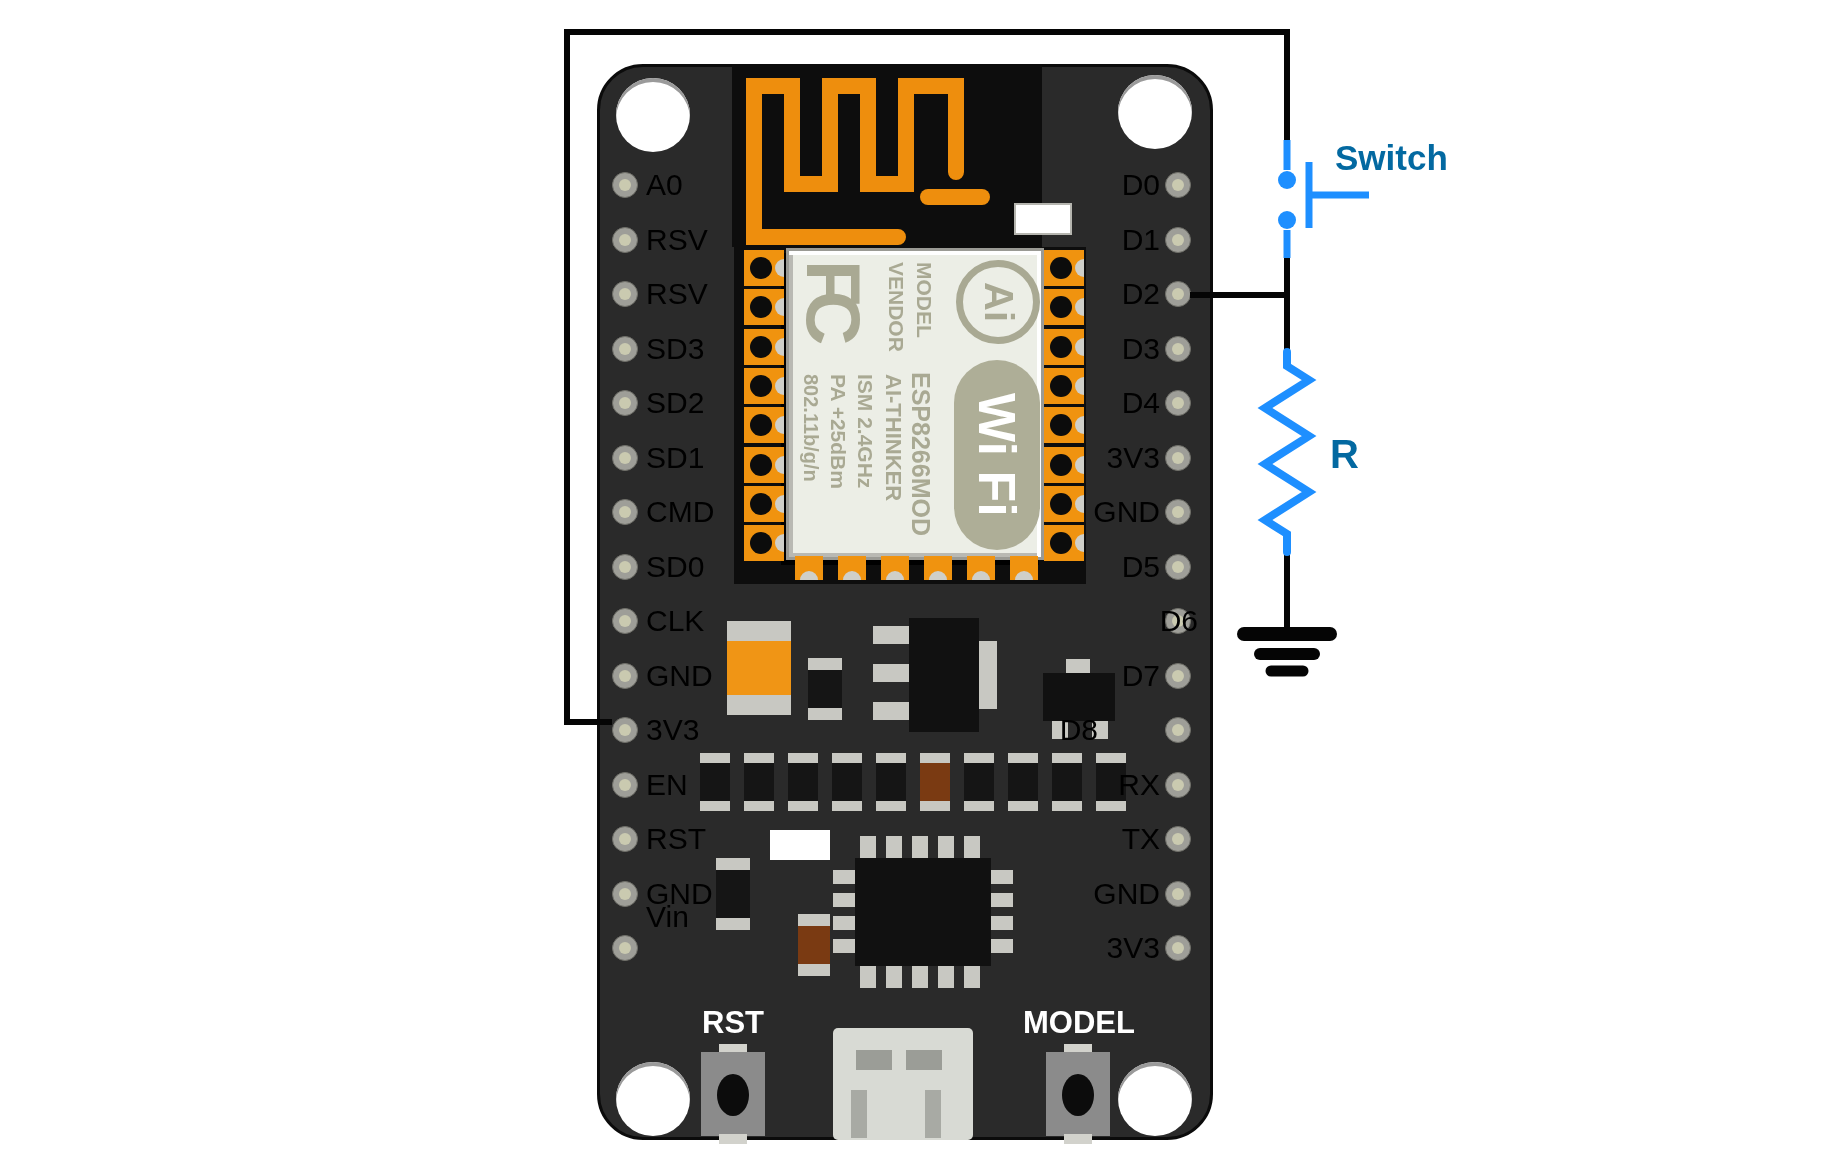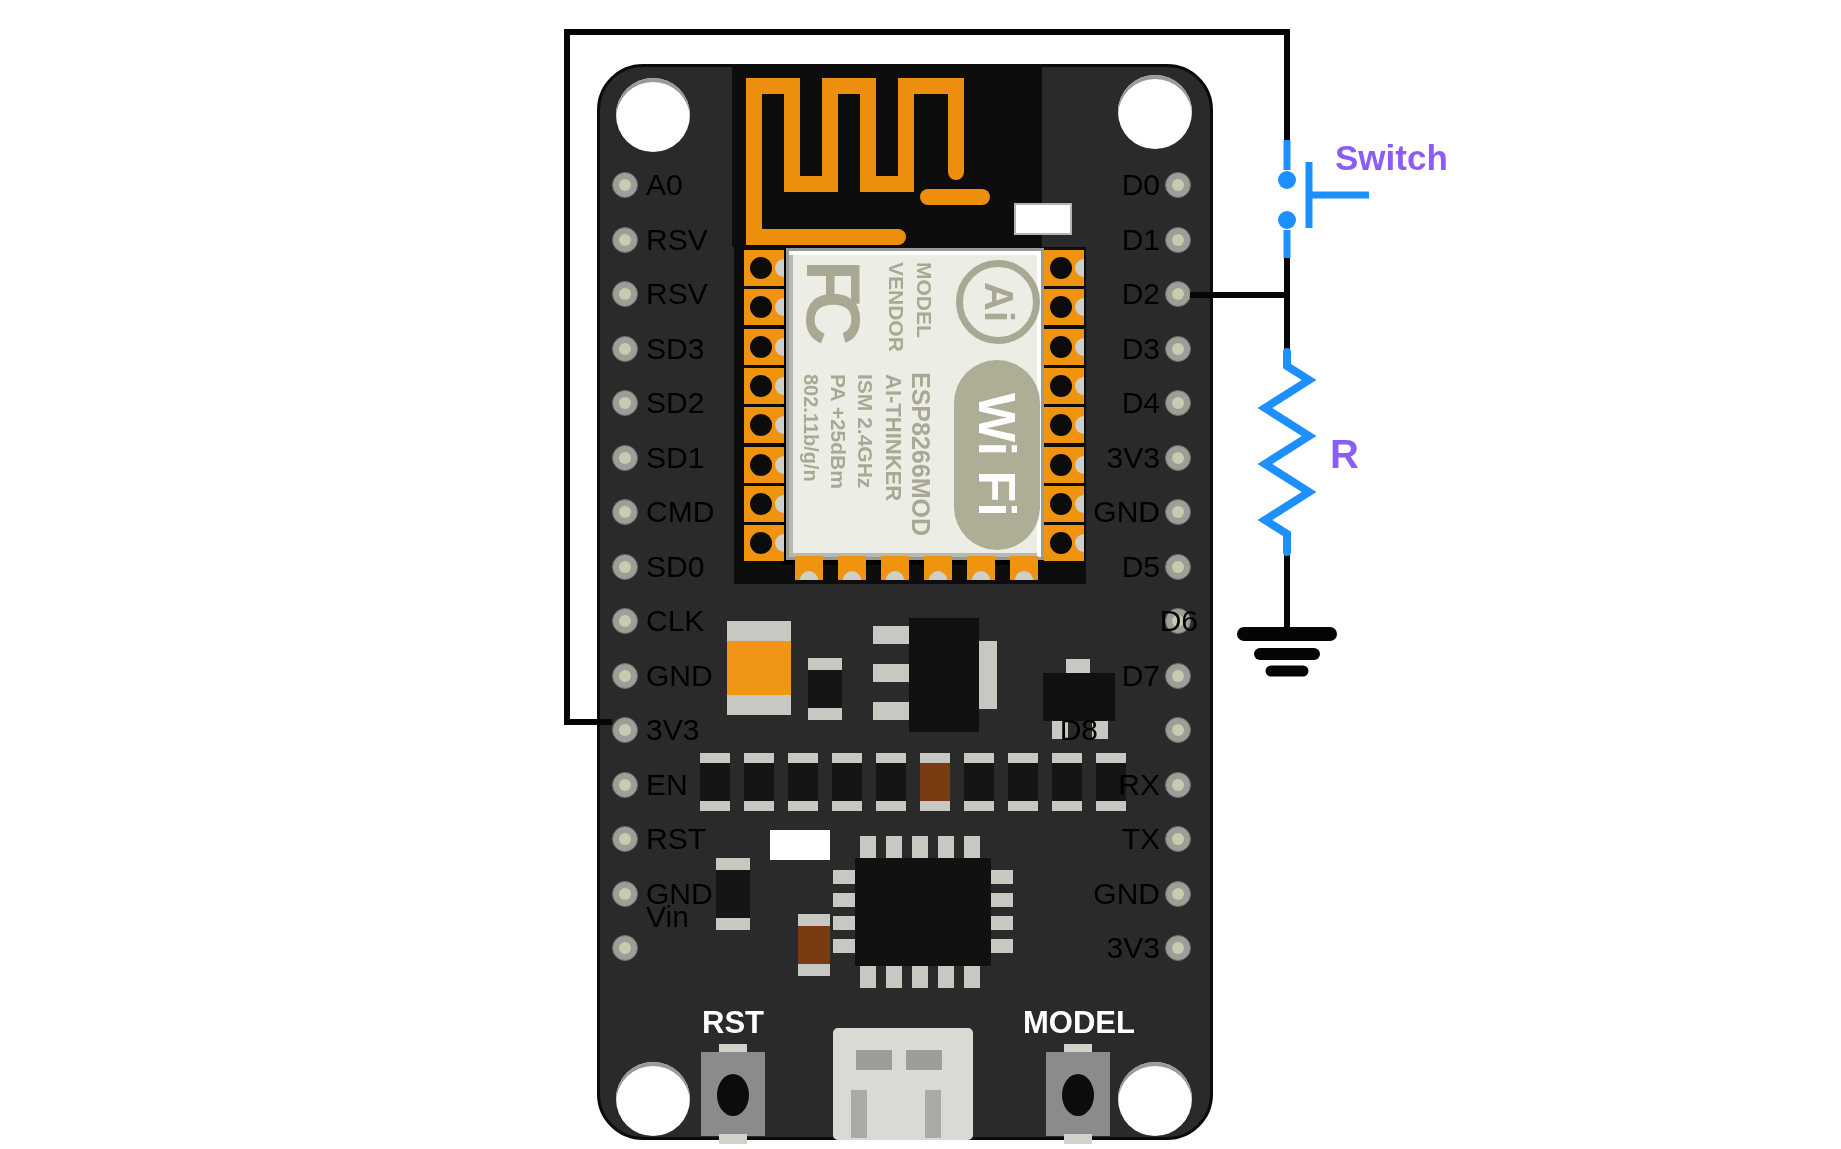--- a/index.html
+++ b/index.html
@@ -33,21 +33,21 @@
                 display:flex;align-items:center;justify-content:center;}
   
   .chip{box-sizing:border-box;border-top:10px solid #c8c8c2;border-bottom:10px solid #c8c8c2;background:#151515;}
   .silver{background:#c8c8c2;}
   .blackpart{background:#111111;}
   .btn-body{width:64px;height:84px;background:#8b8b8b;}
   .btn-dot{width:32px;height:42px;border-radius:50%;background:#0c0c0c;}
   .btn-cap{width:28px;height:10px;background:#d2d2cc;}
   .btn-label{color:#ffffff;font-size:31px;font-weight:bold;text-align:center;width:120px;}
   
-  .circ-label{color:#8b5cf6;font-weight:bold;white-space:nowrap;}
+  .circ-label{color:#0369a1;font-weight:bold;white-space:nowrap;}
   svg{position:absolute;left:0;top:0;}
 </style>
 </head>
 <body>
 
 <div id="canvas">
 
   <div class="abs" id="board"></div>
   <div class="abs darkzone" id="antenna-zone"></div>
   <div class="abs darkzone" id="module-zone"></div>

